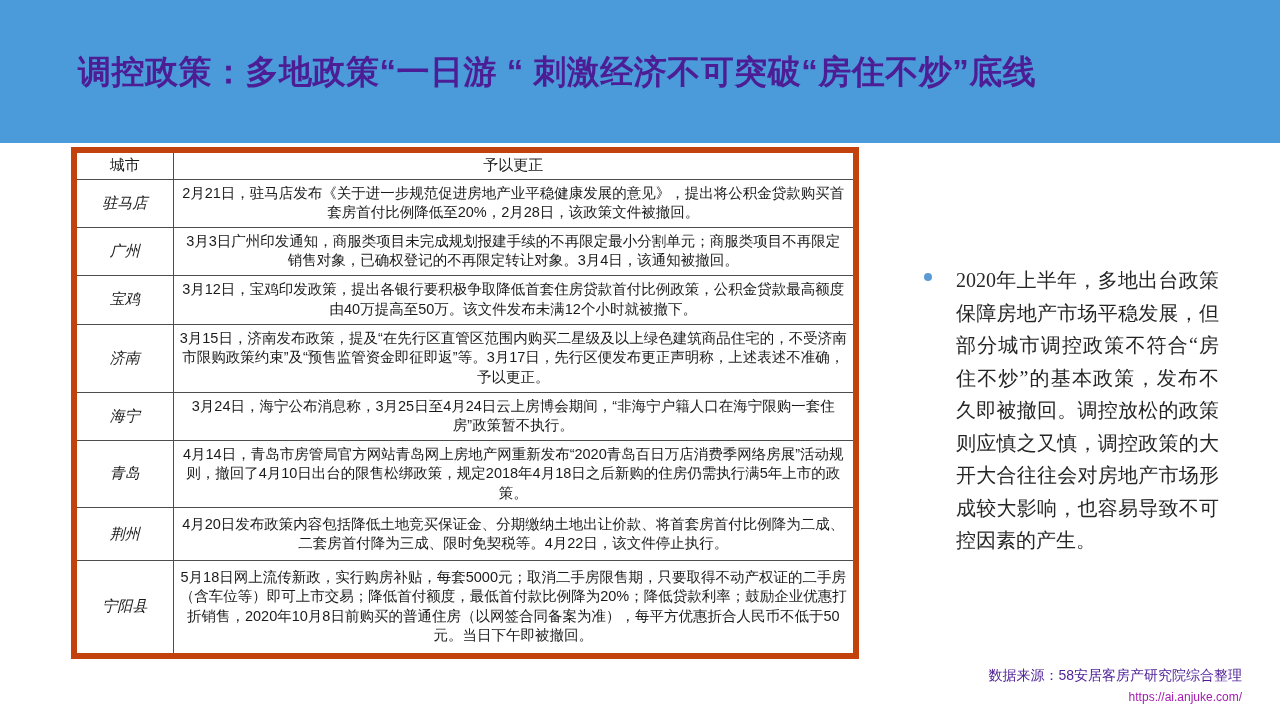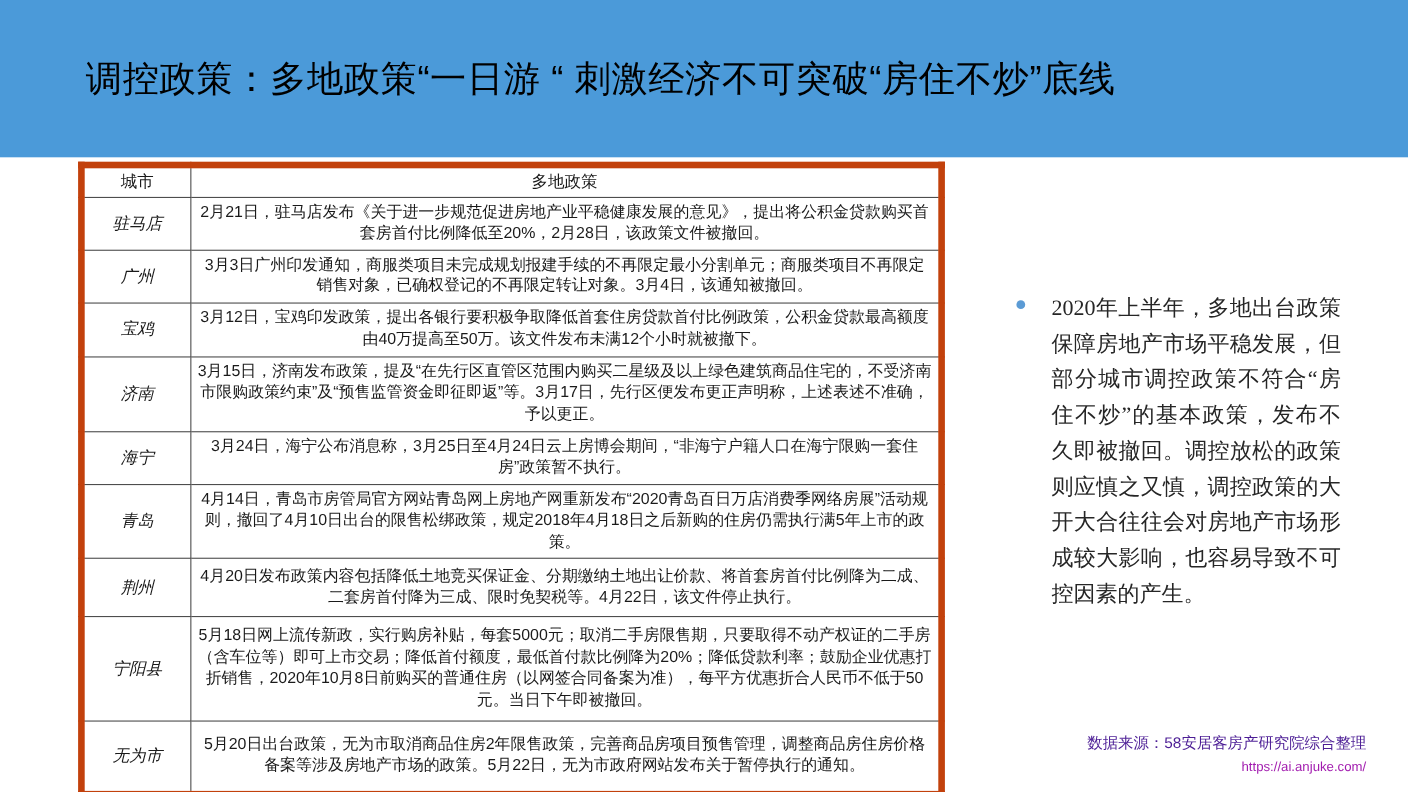--- a/index.html
+++ b/index.html
@@ -20,23 +20,23 @@
     top: 0; left: 0;
     width: 1280px;
     height: 143px;
     background: #4b9ad9;
   }
   .banner h1 {
     position: absolute;
     left: 78px;
     top: 50%;
     transform: translateY(-50%);
-    color: #000000;
+    color: #4c1d95;
     font-size: 33px;
-    font-weight: normal;
+    font-weight: bold;
     letter-spacing: 0.5px;
     white-space: nowrap;
   }
 
   
   .policy-table {
     position: absolute;
     left: 71px;
     top: 147px;
     width: 788px;
@@ -128,21 +128,21 @@
   </header>
 
   <table class="policy-table">
     <colgroup>
       <col class="col-city">
       <col class="col-policy">
     </colgroup>
     <thead>
       <tr>
         <th>城市</th>
-        <th>多地政策</th>
+        <th>予以更正</th>
       </tr>
     </thead>
     <tbody>
         <tr>
           <td class="city">驻马店</td>
           <td class="policy">2月21日，驻马店发布《关于进一步规范促进房地产业平稳健康发展的意见》，提出将公积金贷款购买首套房首付比例降低至20%，2月28日，该政策文件被撤回。</td>
         </tr>
         <tr>
           <td class="city">广州</td>
           <td class="policy">3月3日广州印发通知，商服类项目未完成规划报建手续的不再限定最小分割单元；商服类项目不再限定销售对象，已确权登记的不再限定转让对象。3月4日，该通知被撤回。</td>
@@ -164,24 +164,20 @@
           <td class="policy">4月14日，青岛市房管局官方网站青岛网上房地产网重新发布“2020青岛百日万店消费季网络房展”活动规则，撤回了4月10日出台的限售松绑政策，规定2018年4月18日之后新购的住房仍需执行满5年上市的政策。</td>
         </tr>
         <tr>
           <td class="city">荆州</td>
           <td class="policy">4月20日发布政策内容包括降低土地竞买保证金、分期缴纳土地出让价款、将首套房首付比例降为二成、二套房首付降为三成、限时免契税等。4月22日，该文件停止执行。</td>
         </tr>
         <tr>
           <td class="city">宁阳县</td>
           <td class="policy">5月18日网上流传新政，实行购房补贴，每套5000元；取消二手房限售期，只要取得不动产权证的二手房（含车位等）即可上市交易；降低首付额度，最低首付款比例降为20%；降低贷款利率；鼓励企业优惠打折销售，2020年10月8日前购买的普通住房（以网签合同备案为准），每平方优惠折合人民币不低于50元。当日下午即被撤回。</td>
         </tr>
-        <tr>
-          <td class="city">无为市</td>
-          <td class="policy">5月20日出台政策，无为市取消商品住房2年限售政策，完善商品房项目预售管理，调整商品房住房价格备案等涉及房地产市场的政策。5月22日，无为市政府网站发布关于暂停执行的通知。</td>
-        </tr>
       </tbody>
   </table>
 
   <span class="bullet-dot"></span>
   <p class="side-note">2020年上半年，多地出台政策保障房地产市场平稳发展，但部分城市调控政策不符合“房住不炒”的基本政策，发布不久即被撤回。调控放松的政策则应慎之又慎，调控政策的大开大合往往会对房地产市场形成较大影响，也容易导致不可控因素的产生。</p>
 
   <div class="footer">
     <div class="source-line">数据来源：58安居客房产研究院综合整理</div>
     <div class="url-line">https://ai.anjuke.com/</div>
   </div>

